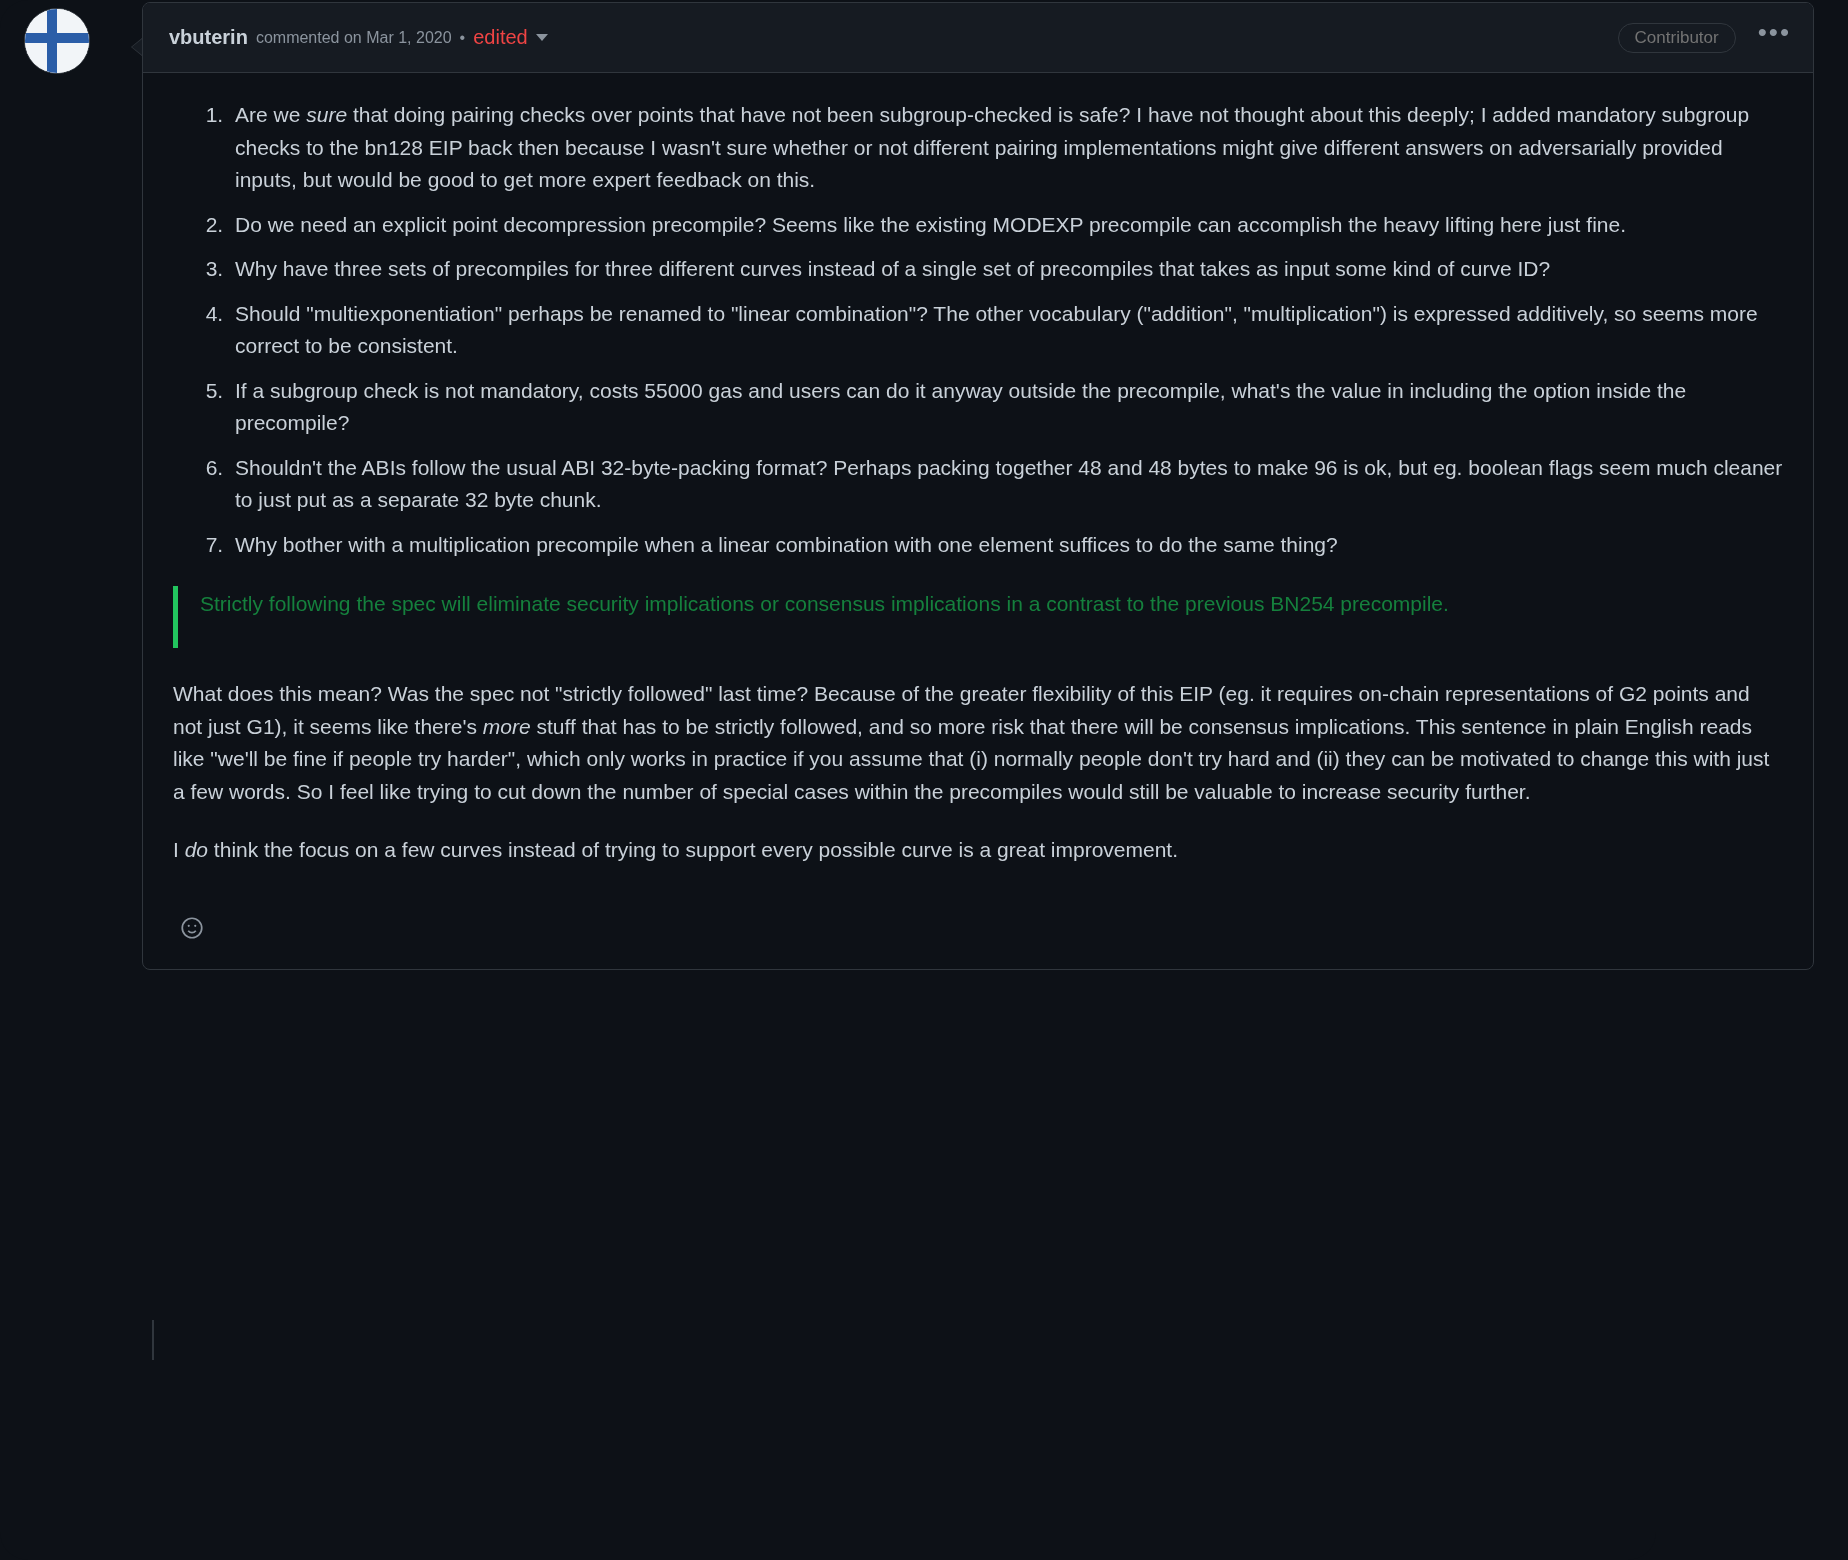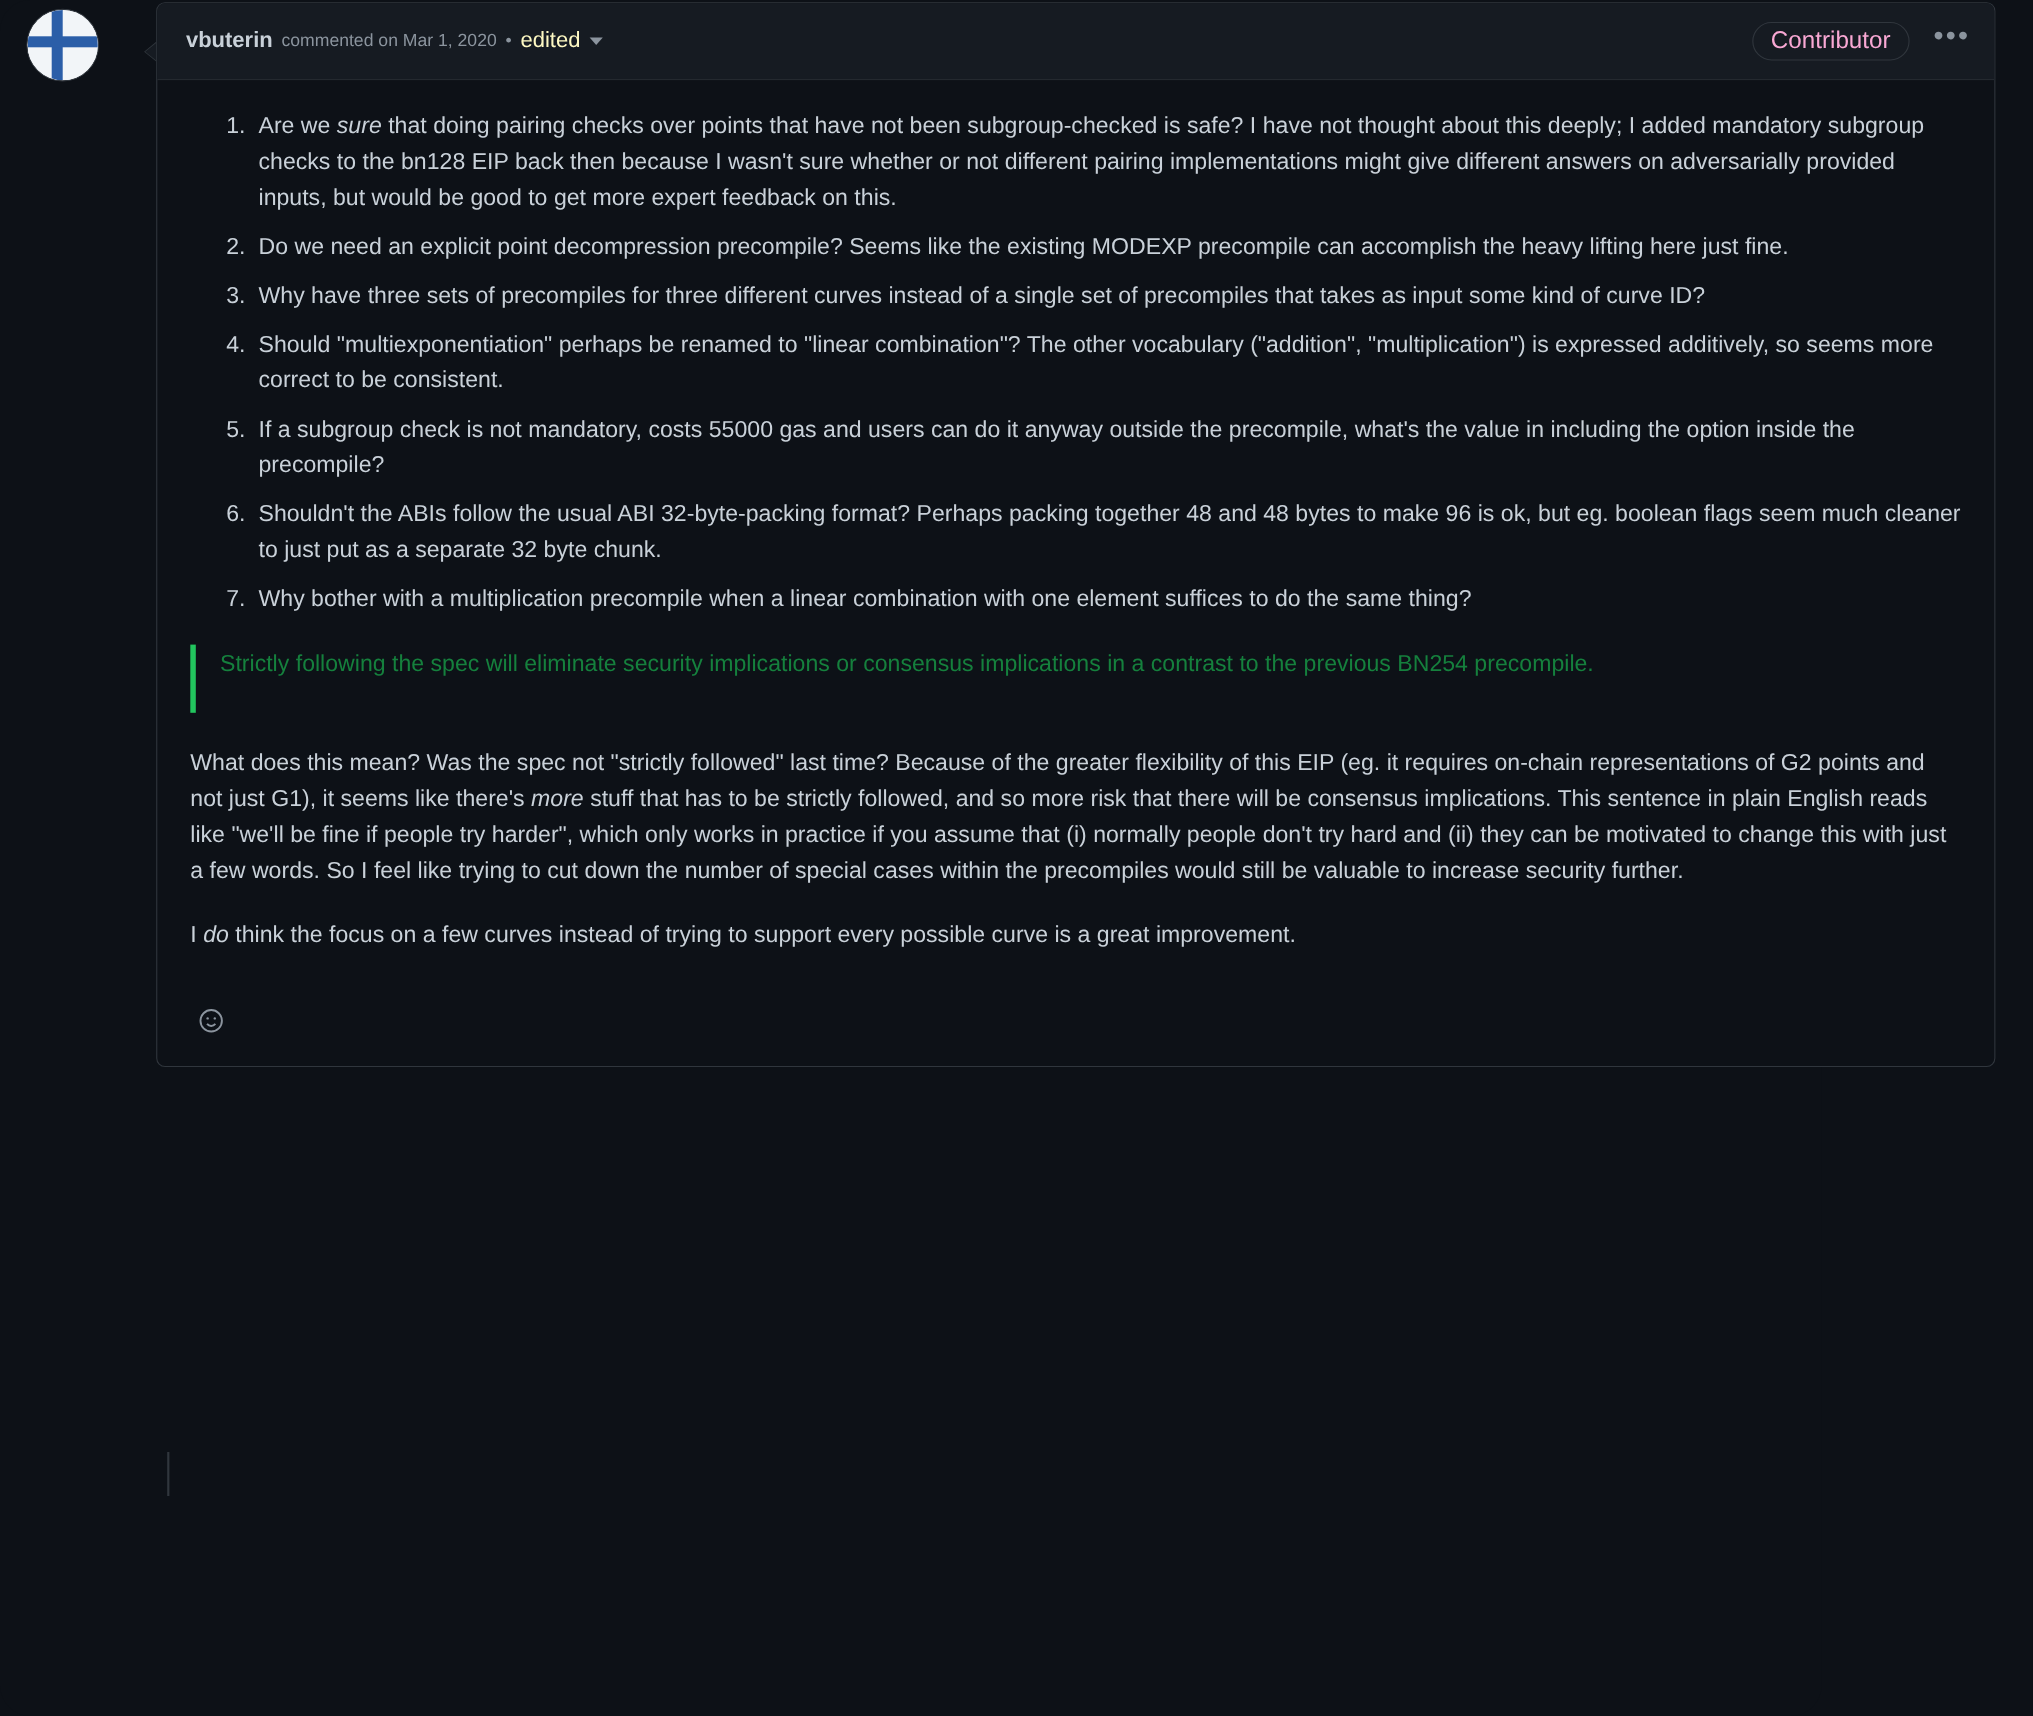--- a/index.html
+++ b/index.html
@@ -92,36 +92,36 @@
     margin-left: 8px;
   }
   .edited-wrap {
     display: flex;
     align-items: center;
     margin-left: 8px;
     cursor: pointer;
   }
   .edited {
     font-size: 20px;
-    color: #fef9c3;
+    color: #ef4444;
   }
   .caret {
     margin-left: 8px;
     width: 0;
     height: 0;
     border-left: 6px solid transparent;
     border-right: 6px solid transparent;
     border-top: 7px solid #8b949e;
   }
   .spacer { flex: 1; }
   .badge {
     border: 1px solid #30363d;
     border-radius: 999px;
-    color: #f9a8d4;
-    font-size: 22px;
+    color: #737373;
+    font-size: 17px;
     padding: 5px 16px 6px;
     line-height: 1;
   }
   .kebab {
     margin-left: 22px;
     color: #8b949e;
     font-size: 26px;
     line-height: 10px;
     letter-spacing: 2px;
     cursor: pointer;

